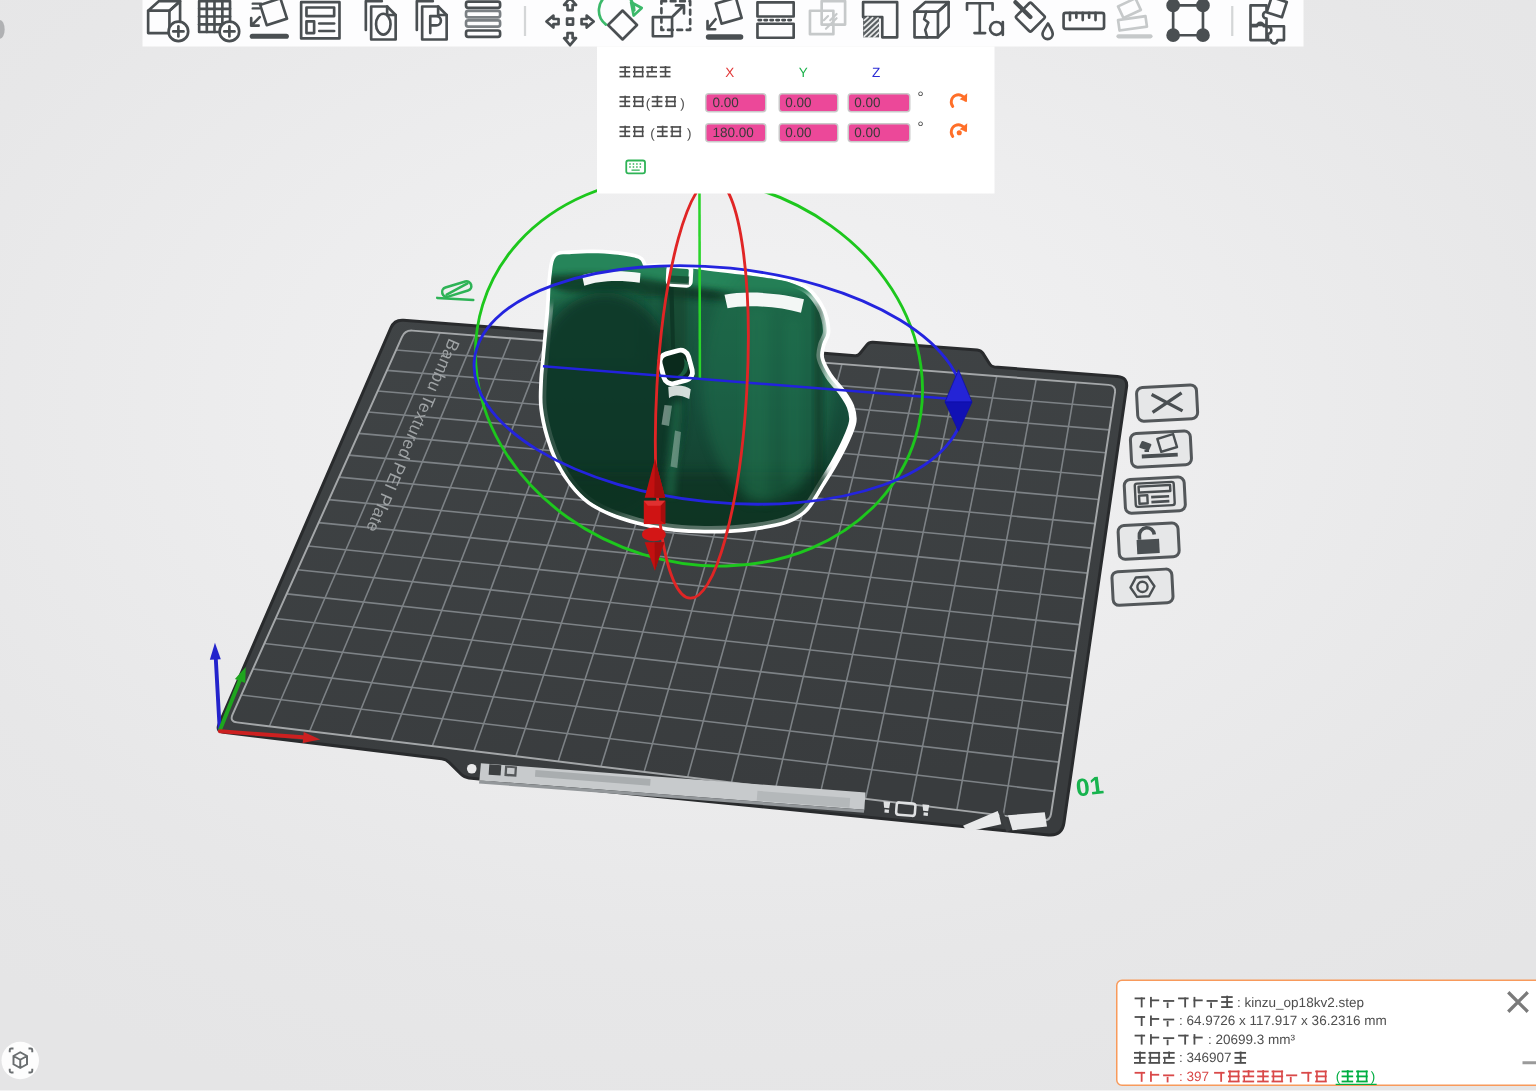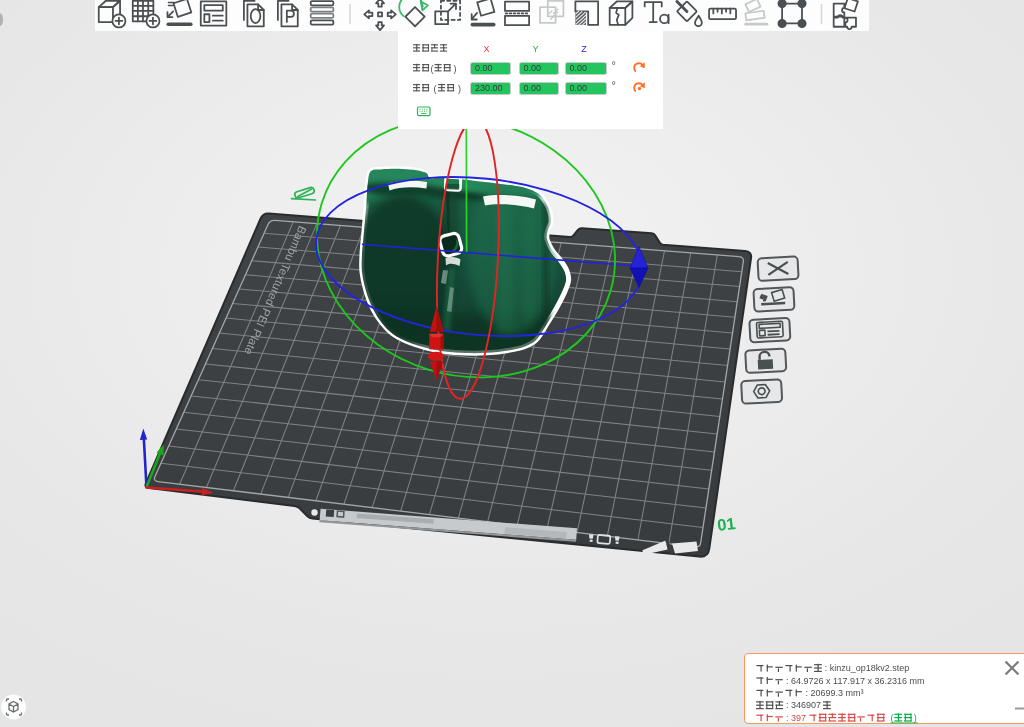--- a/index.html
+++ b/index.html
@@ -1,17 +1,17 @@
 <!DOCTYPE html>
 <html><head><meta charset="utf-8"><style>
 *{margin:0;padding:0;box-sizing:border-box}
 html,body{width:1024px;height:727px;overflow:hidden;font-family:"Liberation Sans",sans-serif}
 body{background:radial-gradient(ellipse 760px 500px at 490px 270px, #f3f3f4 0%, #ededee 40%, #e7e7e8 75%, #e5e5e6 100%)}
 .abs{position:absolute}
-.inp{position:absolute;height:13px;border:1px solid #c9c9c9;border-radius:2.5px;background:#22c55e;
+.inp{position:absolute;height:13px;border:1px solid #c9c9c9;border-radius:2.5px;background:#ec4899;
  font-size:9px;color:#3a3a3a;padding-left:4px;line-height:11px}
 </style></head><body>
 
 <svg class="abs" style="left:0;top:0" width="1024" height="727" viewBox="0 0 1024 727">
 <defs>
  <clipPath id="belowpanel">
         <rect x="0" y="124" width="1024" height="603"></rect>
       </clipPath>
  <linearGradient id="plateg" x1="0" y1="0" x2="0.2" y2="1">
    <stop offset="0" stop-color="#404446"></stop>
@@ -445,21 +445,21 @@
       <circle cx="639.5" cy="88.5" r="1.7" fill="#ff6f28" stroke="none"></circle>
     </g>
     <g fill="none" stroke="#2eb356" stroke-width="1.2">
       <rect x="417.5" y="107" width="12.5" height="8.6" rx="1.4"></rect>
       <path d="M419.5,109.3 h1 M421.8,109.3 h1 M424.1,109.3 h1 M426.4,109.3 h1 M419.5,111.3 h1 M421.8,111.3 h1 M424.1,111.3 h1 M426.4,111.3 h1 M421,113.4 h5.5" stroke-width="0.9"></path>
     </g>
 </svg>
 <div class="inp" style="left:470px;top:61.5px;width:41px">0.00</div>
 <div class="inp" style="left:518.5px;top:61.5px;width:40px">0.00</div>
 <div class="inp" style="left:564.5px;top:61.5px;width:42.5px">0.00</div>
-<div class="inp" style="left:470px;top:81.5px;width:41px">230.00</div>
+<div class="inp" style="left:470px;top:81.5px;width:41px">180.00</div>
 <div class="inp" style="left:518.5px;top:81.5px;width:40px">0.00</div>
 <div class="inp" style="left:564.5px;top:81.5px;width:42.5px">0.00</div>
 
 <div class="abs" style="left:744px;top:652.5px;width:290px;height:71px;background:#fff;
  border:1.6px solid #f89a5b;border-radius:4px"></div>
 <svg class="abs" style="left:744px;top:652.5px" width="280" height="72" viewBox="0 0 280 72">
 <g fill="#4e4e4e" opacity="1.0">
       <rect x="12.4" y="12.0" width="7.0" height="1.2"></rect>
       <rect x="16.5" y="12.0" width="1.2" height="6.6"></rect>
       <rect x="22.7" y="11.6" width="1.2" height="7.0"></rect>

